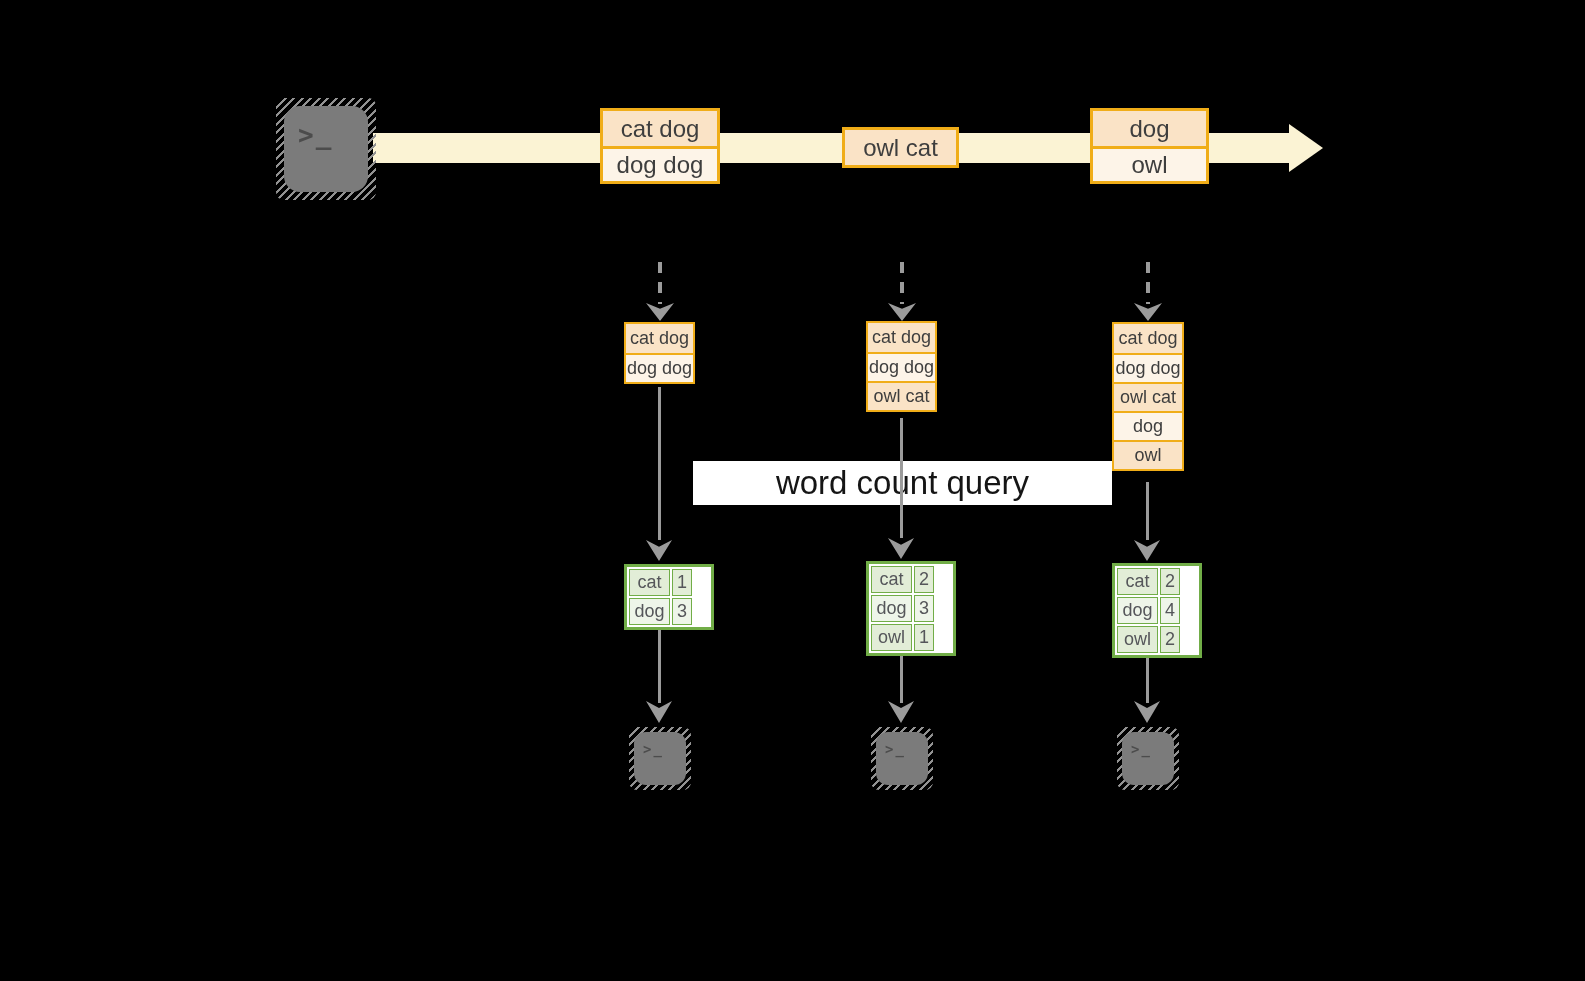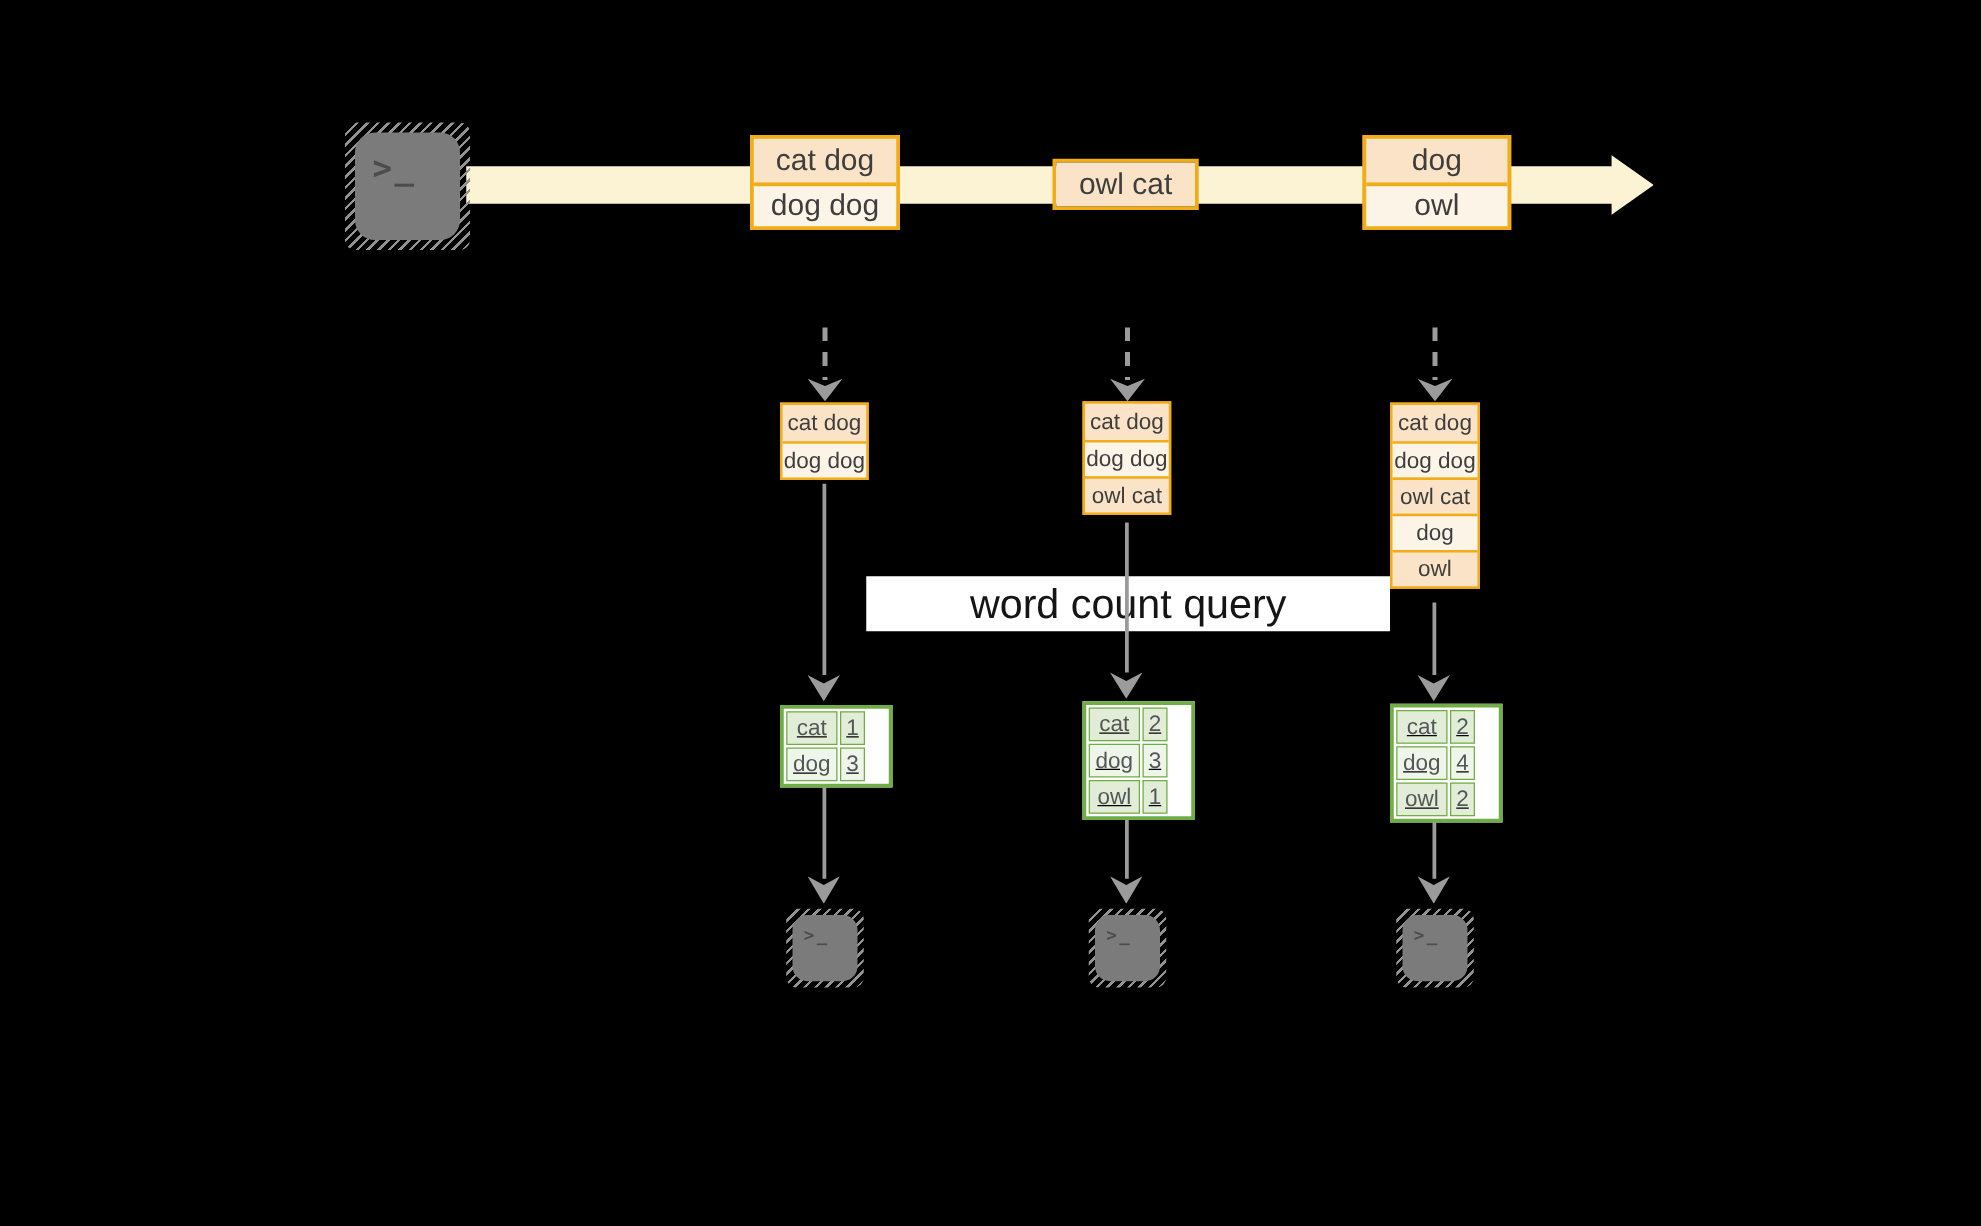--- a/index.html
+++ b/index.html
@@ -79,21 +79,21 @@
   .stack .scell:nth-child(odd){background:var(--event-fill-dark);}
   .stack .scell:nth-child(even){background:var(--event-fill-light);}
 
   
   .qlabel{position:absolute;left:693px;top:461px;width:419px;height:44px;background:var(--label-bg);z-index:2;
     display:flex;align-items:center;justify-content:center;}
   .qlabel span{position:relative;z-index:5;font-size:33px;font-weight:300;color:#151515;}
 
   
   .ctable{position:absolute;width:90px;background:#ffffff;border:3px solid var(--table-border);padding:2px;
-    display:grid;grid-template-columns:41px 20px;gap:2px;z-index:4;text-decoration:underline;}
+    display:grid;grid-template-columns:41px 20px;gap:2px;z-index:4;}
   .tb0{left:624px;top:564px;}
   .tb1{left:866px;top:561px;}
   .tb2{left:1112px;top:563px;}
   .tcell{height:27px;border:1.5px solid var(--table-border);display:flex;align-items:center;justify-content:center;
     font-size:18px;color:var(--table-text);}
   .r0{background:var(--table-fill-dark);}
   .r1{background:var(--table-fill-light);}
 </style>
 </head>
 <body>

